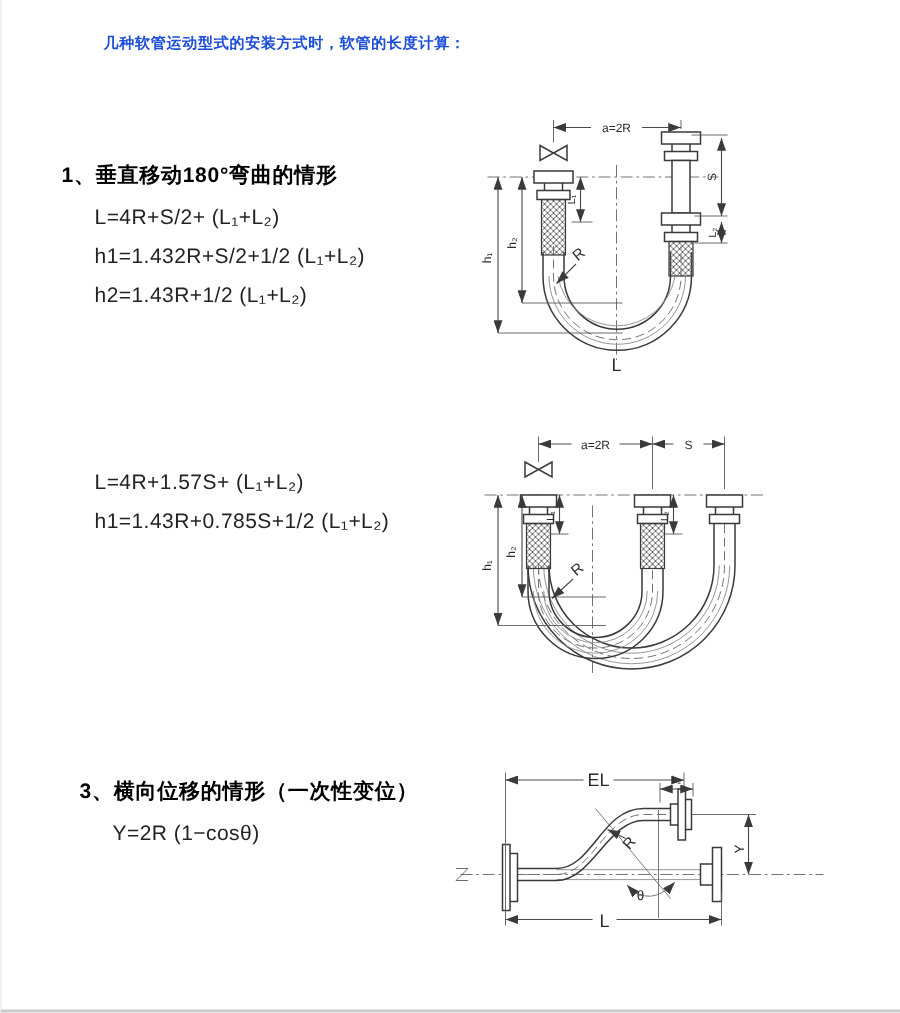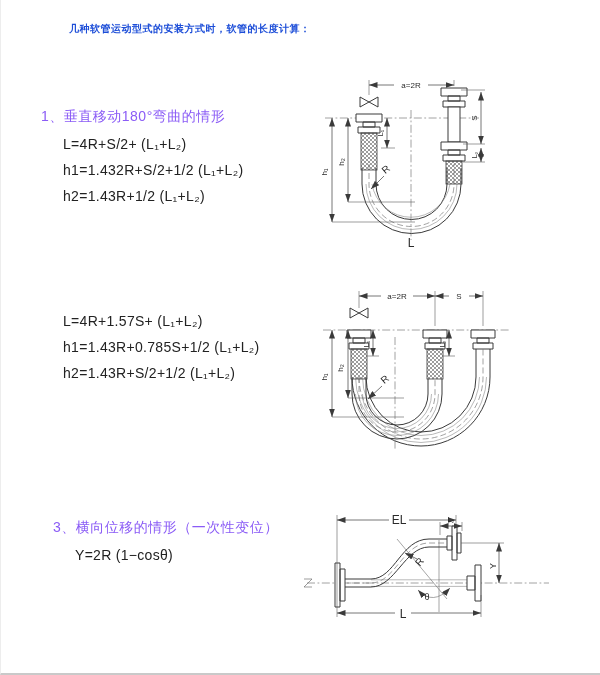--- a/index.html
+++ b/index.html
@@ -7,21 +7,21 @@
     position:relative;width:600px;height:675px;background:#ffffff;
     font-family:"Liberation Sans","DejaVu Sans",sans-serif;color:#1e1e1e;
     overflow:hidden;border-left:1px solid #ededed;border-bottom:2px solid #c9c9c9;
     box-sizing:border-box;
   }
   .title{
     position:absolute;left:33px;top:22px;font-size:10px;font-weight:bold;
     letter-spacing:0.5px;color:#1d4ed8;white-space:nowrap;margin-left:35px;
   }
   .section{position:absolute;left:40px;width:275px;}
-  .sec-heading{font-size:14px;font-weight:normal;letter-spacing:0.5px;color:#8b5cf6;white-space:nowrap;}
+  .sec-heading{font-size:14px;font-weight:bold;letter-spacing:0.5px;color:#000000;white-space:nowrap;}
   .formulas{margin-top:5px;padding-left:22px;}
   .formula{font-size:14px;line-height:26px;letter-spacing:0.3px;color:#222;white-space:nowrap;}
   #sec1{top:108px;} #sec2{top:303px;} #sec3{top:519px;margin-left:12px;}
   .dsvg{position:absolute;}
   #dsvg1{left:310px;top:68px;}
   #dsvg2{left:308px;top:282px;}
   #dsvg3{left:298px;top:495px;}
   svg text{fill:#2b2b2b;font-family:"Liberation Sans","DejaVu Sans",sans-serif;}
   .wall{stroke:#3a3a3a;stroke-width:1;fill:none;}
   .thin{stroke:#8a8a8a;stroke-width:0.6;fill:none;}
@@ -46,21 +46,20 @@
       <div class="formula">L=4R+S/2+ (L₁+L₂)</div>
       <div class="formula">h1=1.432R+S/2+1/2 (L₁+L₂)</div>
       <div class="formula">h2=1.43R+1/2 (L₁+L₂)</div>
     </div>
   </div>
 
   <div class="section" id="sec2">
     <div class="formulas">
       <div class="formula">L=4R+1.57S+ (L₁+L₂)</div>
       <div class="formula">h1=1.43R+0.785S+1/2 (L₁+L₂)</div>
-      <div class="formula">h2=1.43R+S/2+1/2 (L₁+L₂)</div>
     </div>
   </div>
 
   <div class="section" id="sec3">
     <div class="sec-heading">3、横向位移的情形（一次性变位）</div>
     <div class="formulas">
       <div class="formula">Y=2R (1−cosθ)</div>
     </div>
   </div>
 

